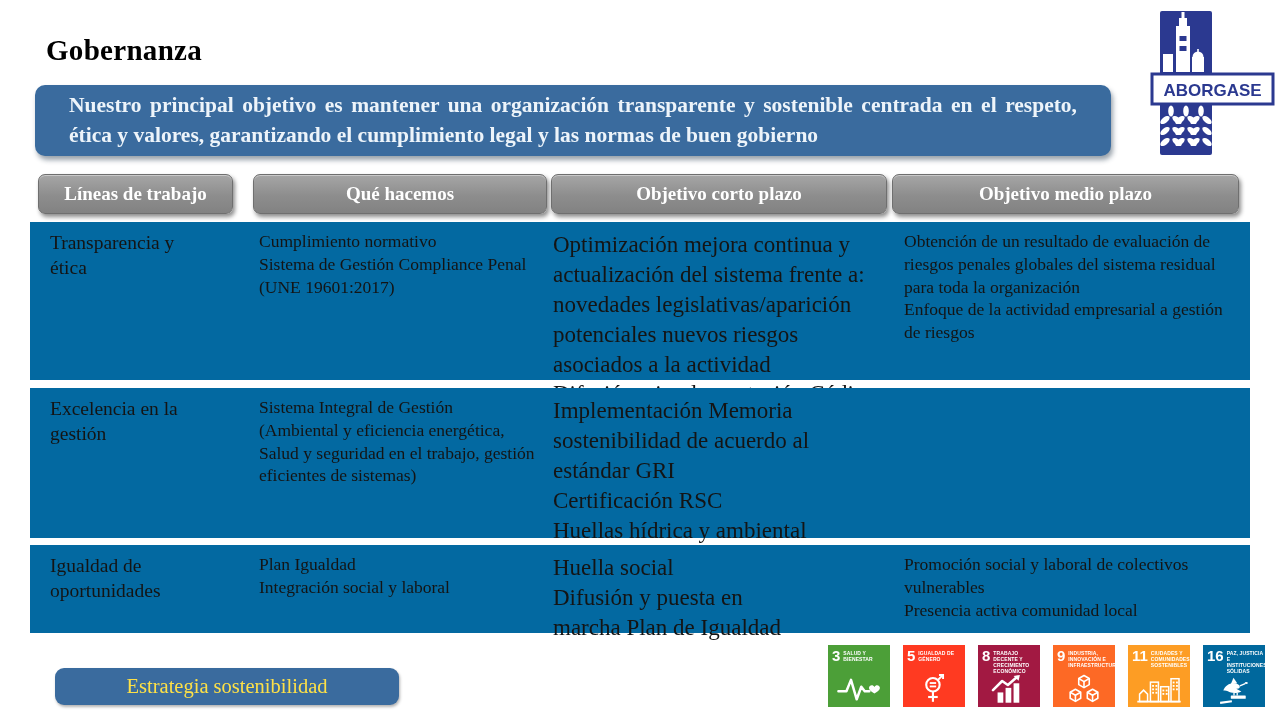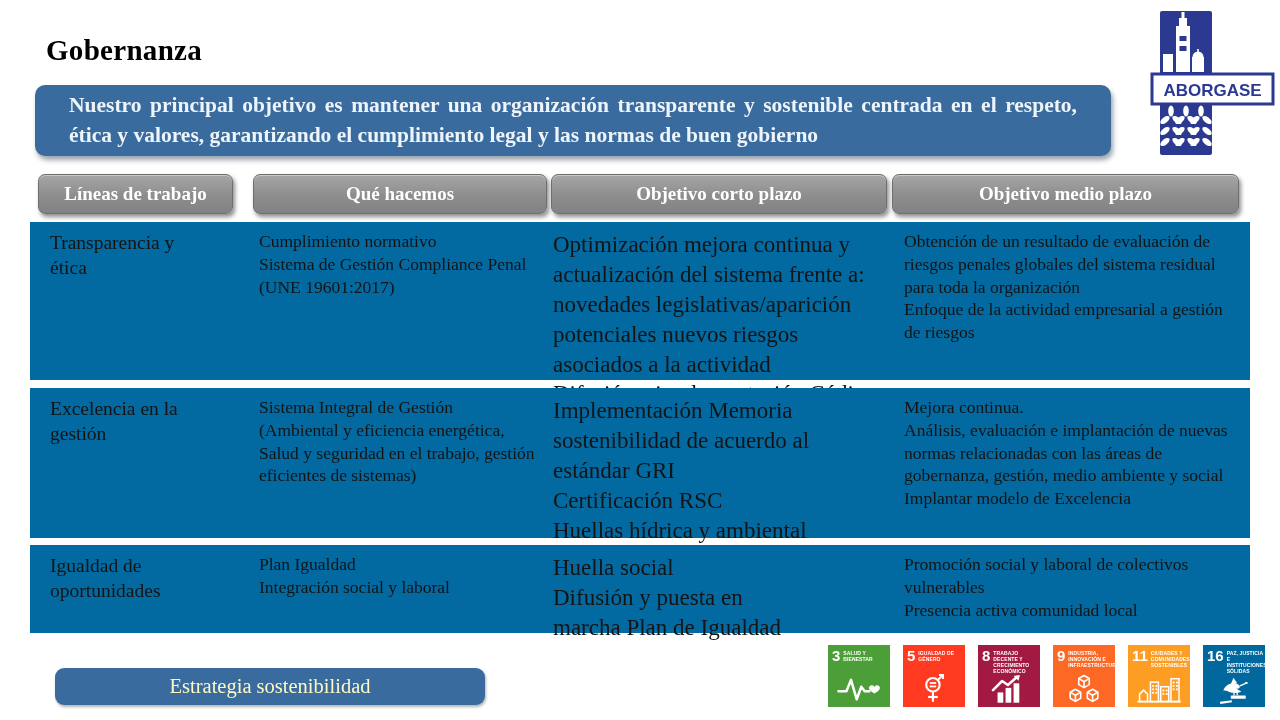--- a/index.html
+++ b/index.html
@@ -28,22 +28,22 @@
         display:grid;grid-template-columns:215px 300px 345px 1fr;}
   .r1{top:222px;height:158px;}
   .r2{top:388px;height:150px;}
   .r3{top:545px;height:88px;}
   .cell{white-space:pre-line;padding-top:8px;line-height:1.3;color:#141414;}
   .c1{font-size:19.5px;padding-left:20px;}
   .c2{font-size:17.5px;padding-left:14px;padding-right:10px;}
   .c3{font-size:23px;padding-left:8px;padding-right:12px;}
   .c4{font-size:17.5px;padding-left:14px;padding-right:14px;}
 
-  .strategy-btn{position:absolute;left:55px;top:668px;width:430px;height:37px;background:#3A6B9E;
-        border-radius:9px;color:#fef9c3;font-size:20.5px;display:flex;align-items:center;
+  .strategy-btn{position:absolute;left:55px;top:668px;width:344px;height:37px;background:#3A6B9E;
+        border-radius:9px;color:#fde047;font-size:20.5px;display:flex;align-items:center;
         justify-content:center;box-shadow:1px 2px 3px rgba(0,0,0,.3);cursor:pointer;}
 
   .logo-wrap{position:absolute;left:1150px;top:8px;width:125px;height:150px;}
 
   .sdg-strip{position:absolute;left:828px;top:645px;display:flex;gap:13px;}
   .sdg-tile{width:62px;height:62px;position:relative;color:#fff;
             font-family:"Liberation Sans",sans-serif;}
   .sdg-head{display:flex;align-items:flex-start;gap:3px;padding:4px 2px 0 4px;}
   .sdg-num{font-size:15px;font-weight:bold;line-height:.95;}
   .sdg-title{font-size:5px;font-weight:bold;line-height:1.2;letter-spacing:.1px;padding-top:1px;}
@@ -120,23 +120,20 @@
   </div>
 
   <div class="trow r2">
     <div class="cell c1">Excelencia en la
 gestión</div>
     <div class="cell c2">Sistema Integral de Gestión (Ambiental y eficiencia energética, Salud y seguridad en el trabajo, gestión eficientes de sistemas)</div>
     <div class="cell c3">Implementación Memoria sostenibilidad de acuerdo al estándar GRI
 Certificación RSC
 Huellas hídrica y ambiental
 Gestión compromisos ODS</div>
-    <div class="cell c4">Mejora continua.
-Análisis, evaluación e implantación de nuevas normas relacionadas con las áreas de gobernanza, gestión, medio ambiente y social
-Implantar modelo de Excelencia</div>
   </div>
 
   <div class="trow r3">
     <div class="cell c1">Igualdad de
 oportunidades</div>
     <div class="cell c2">Plan Igualdad
 Integración social y laboral</div>
     <div class="cell c3">Huella social
 Difusión y puesta en
 marcha Plan de Igualdad</div>

